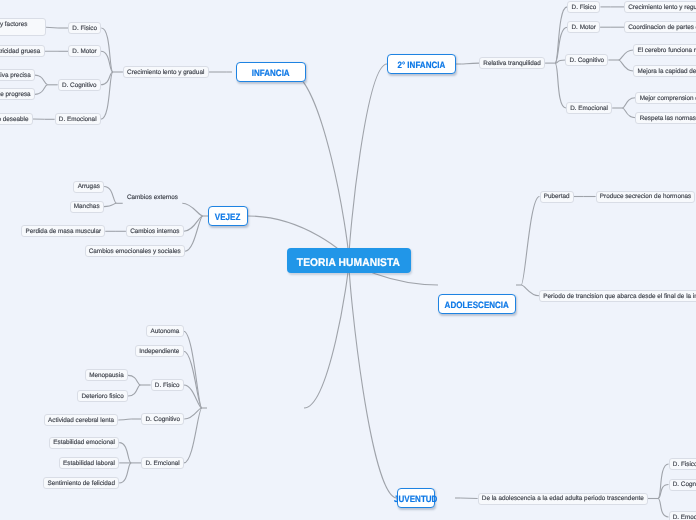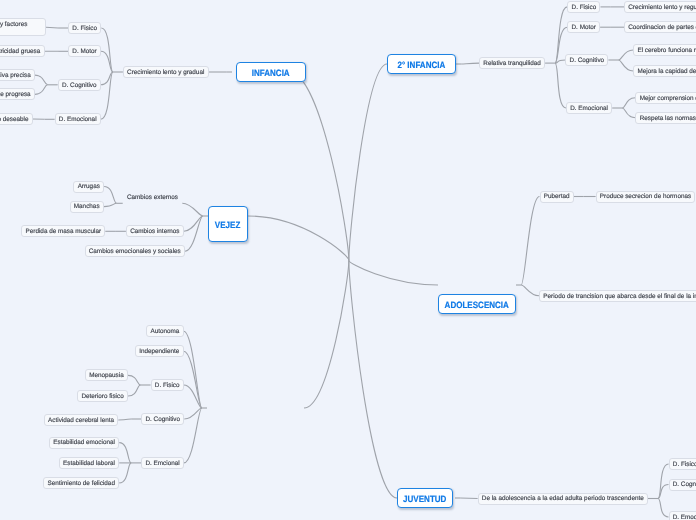--- a/index.html
+++ b/index.html
@@ -99,33 +99,36 @@
       <path d="M150.6,385 L140.6,385" class="lnk"></path>
       <path d="M128,375.4 C138,375.4 136.6,385 140.6,385" class="lnk"></path>
       <path d="M128,396 C138,396 136.6,385 140.6,385" class="lnk"></path>
       <path d="M141.2,419 L131.2,419" class="lnk"></path>
       <path d="M118.3,420 C128.3,420 127.19999999999999,419 131.2,419" class="lnk"></path>
       <path d="M141.2,462.9 L131.2,462.9" class="lnk"></path>
       <path d="M119.2,442.6 C129.2,442.6 127.19999999999999,462.9 131.2,462.9" class="lnk"></path>
       <path d="M131.2,462.9 L119.19999999999999,462.9" class="lnk"></path>
       <path d="M119.2,482.9 C129.2,482.9 127.19999999999999,462.9 131.2,462.9" class="lnk"></path>
     </svg>
+<div class="node root" style="left: 286.7px; top: 247.7px; width: 124.3px; height: 25.4px;">
+      <span class="lbl">TEORIA HUMANISTA</span>
+    </div>
     <div class="node branch" style="left: 236px; top: 62px; width: 70px; height: 20px; text-align: right;">
       <span class="lbl">INFANCIA</span>
     </div>
     <div class="node branch" style="left: 387px; top: 54px; width: 69px; height: 20px; justify-content: center;">
       <span class="lbl">2° INFANCIA</span>
     </div>
     <div class="node branch" style="left: 438px; top: 275px; width: 78px; height: 20px; margin-top: 19px;">
       <span class="lbl">ADOLESCENCIA</span>
     </div>
-    <div class="node branch" style="left: 397px; top: 488px; width: 56px; height: 20px;">
+    <div class="node branch" style="left: 397px; top: 488px; width: 38px; height: 20px;">
       <span class="lbl">JUVENTUD</span>
     </div>
-    <div class="node branch" style="left: 208px; top: 206px; width: 40px; height: 36px;">
+    <div class="node branch" style="left: 208px; top: 206px; width: 40px; height: 20px;">
       <span class="lbl">VEJEZ</span>
     </div>
     <div class="node leaf" style="left: 122.9px; top: 66px; width: 85.7px; height: 12px;">
       <span class="lbl">Crecimiento lento y gradual</span>
     </div>
     <div class="node leaf" style="left: 68.1px; top: 22px; width: 33.2px; height: 12px;">
       <span class="lbl">D. Fisico</span>
     </div>
     <div class="node leaf" style="left: 68.1px; top: 45.3px; width: 32.8px; height: 12px;">
       <span class="lbl">D. Motor</span>

